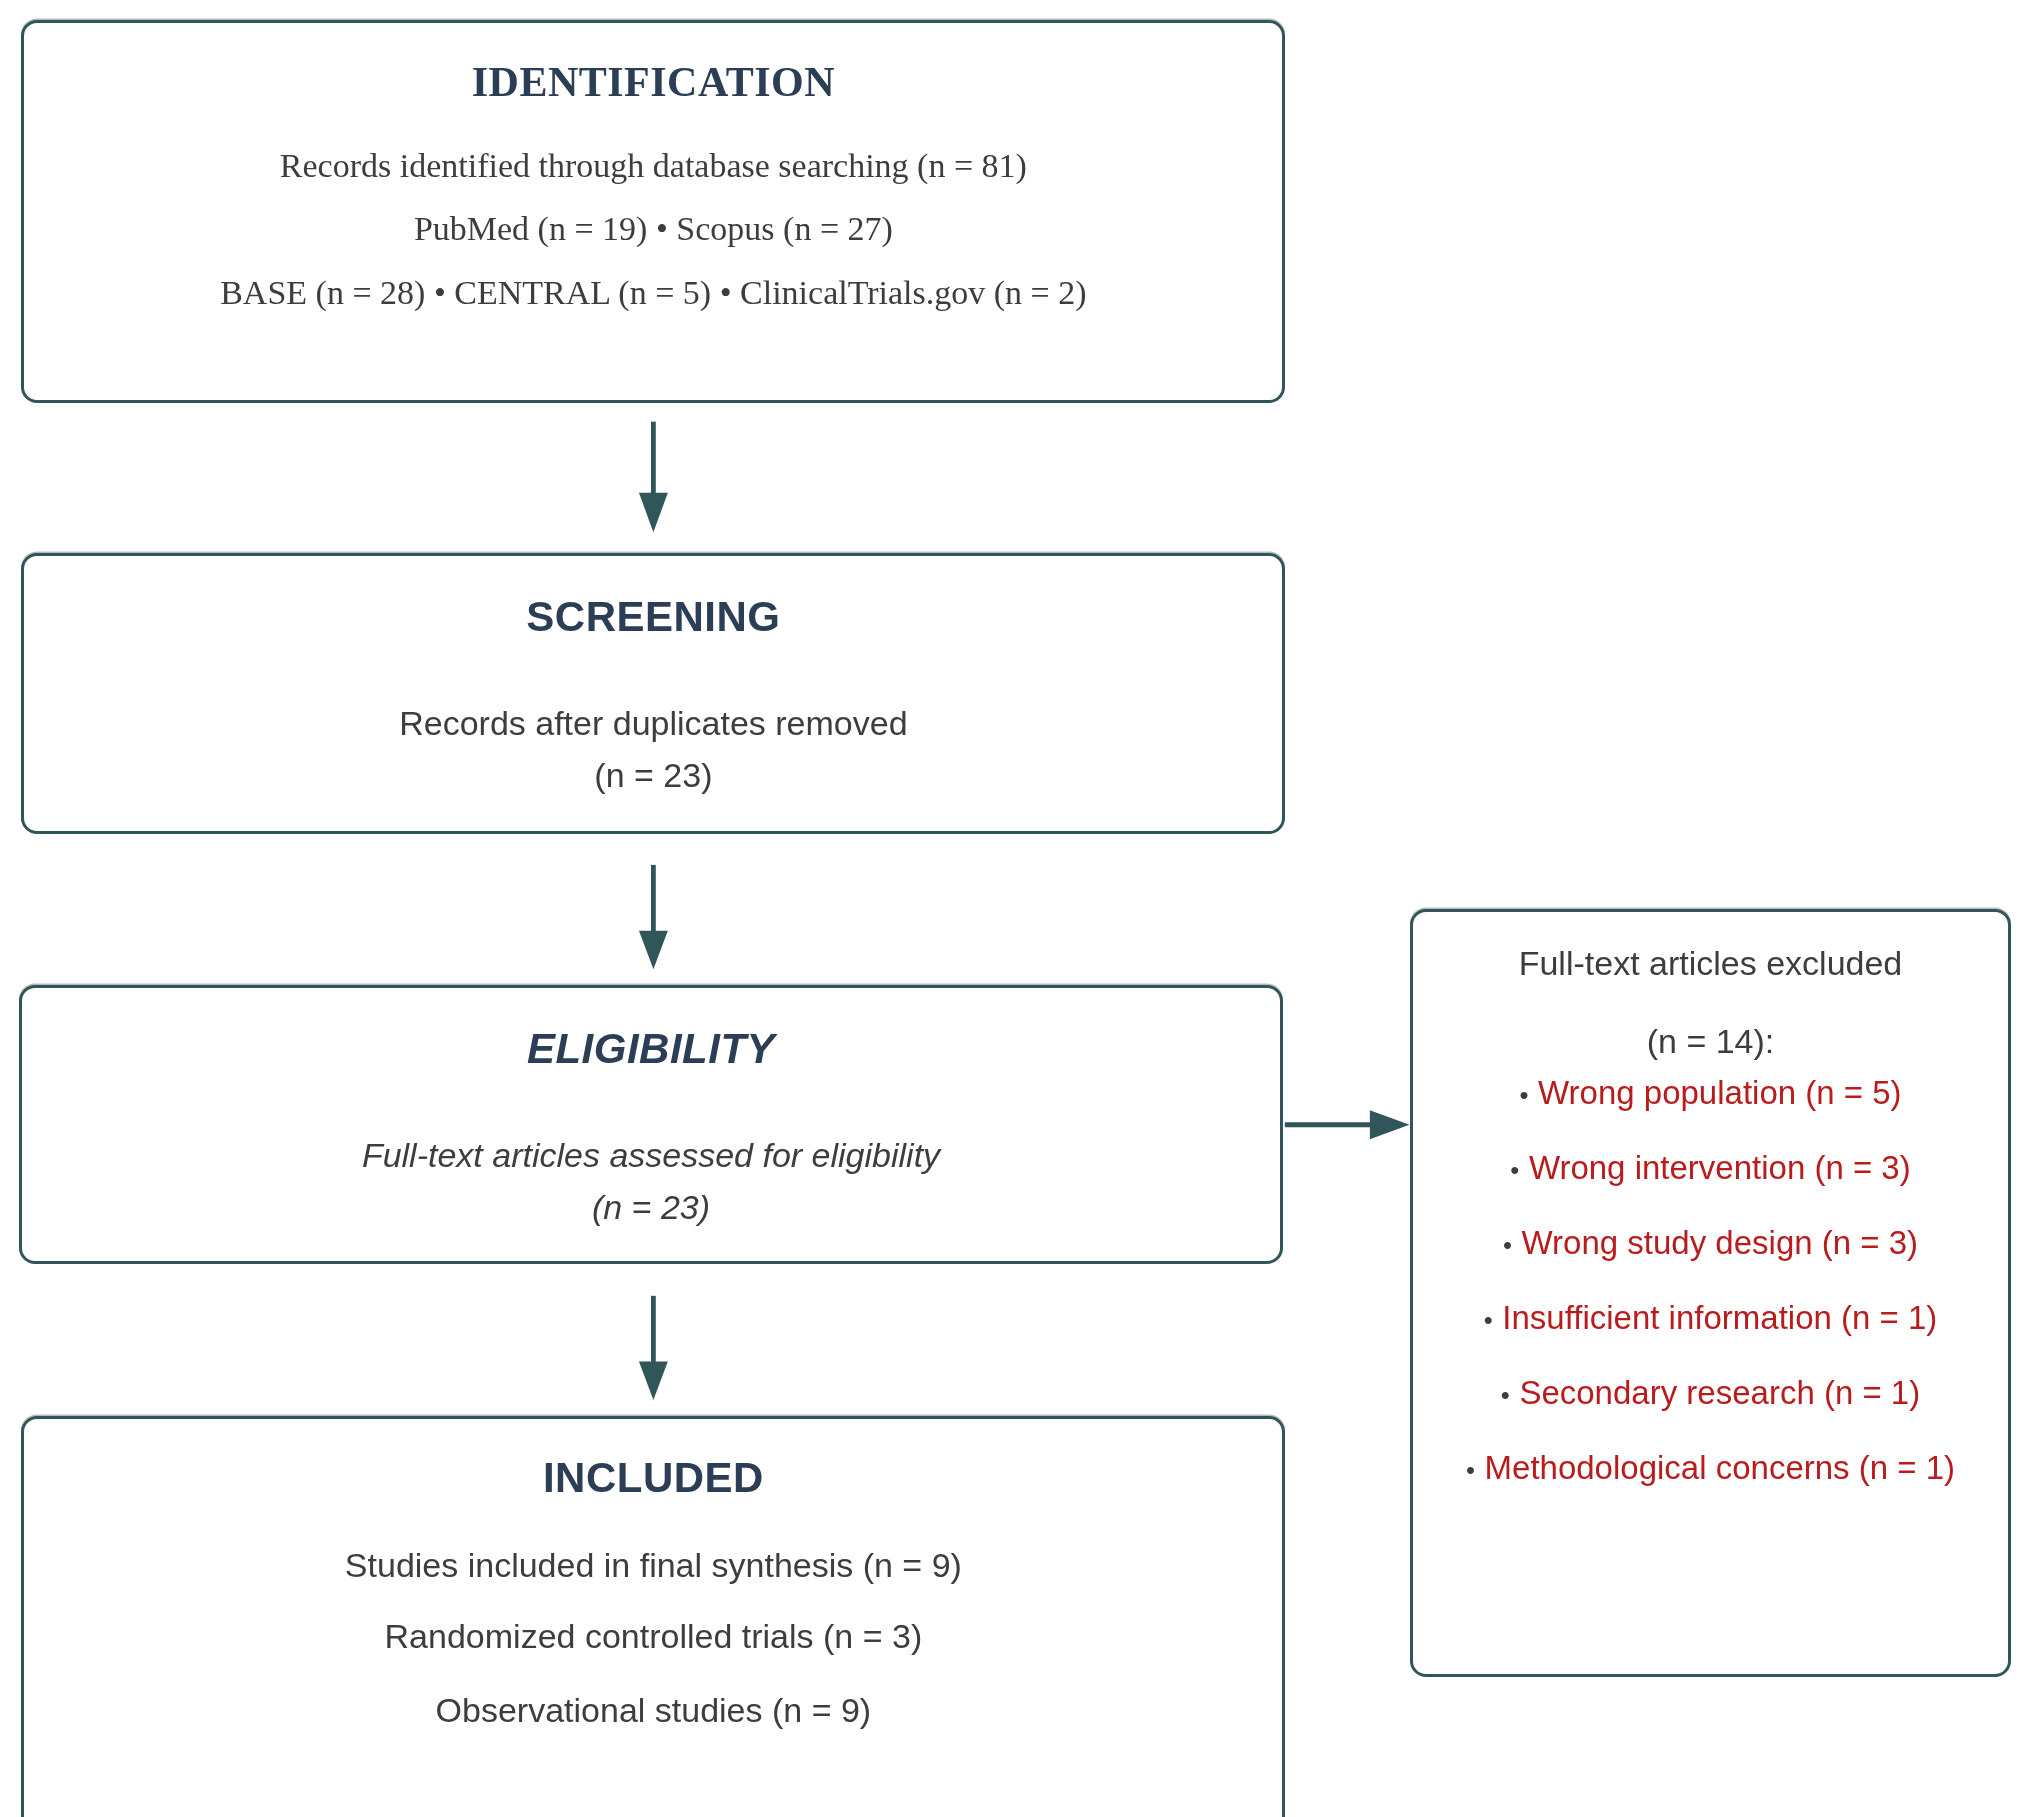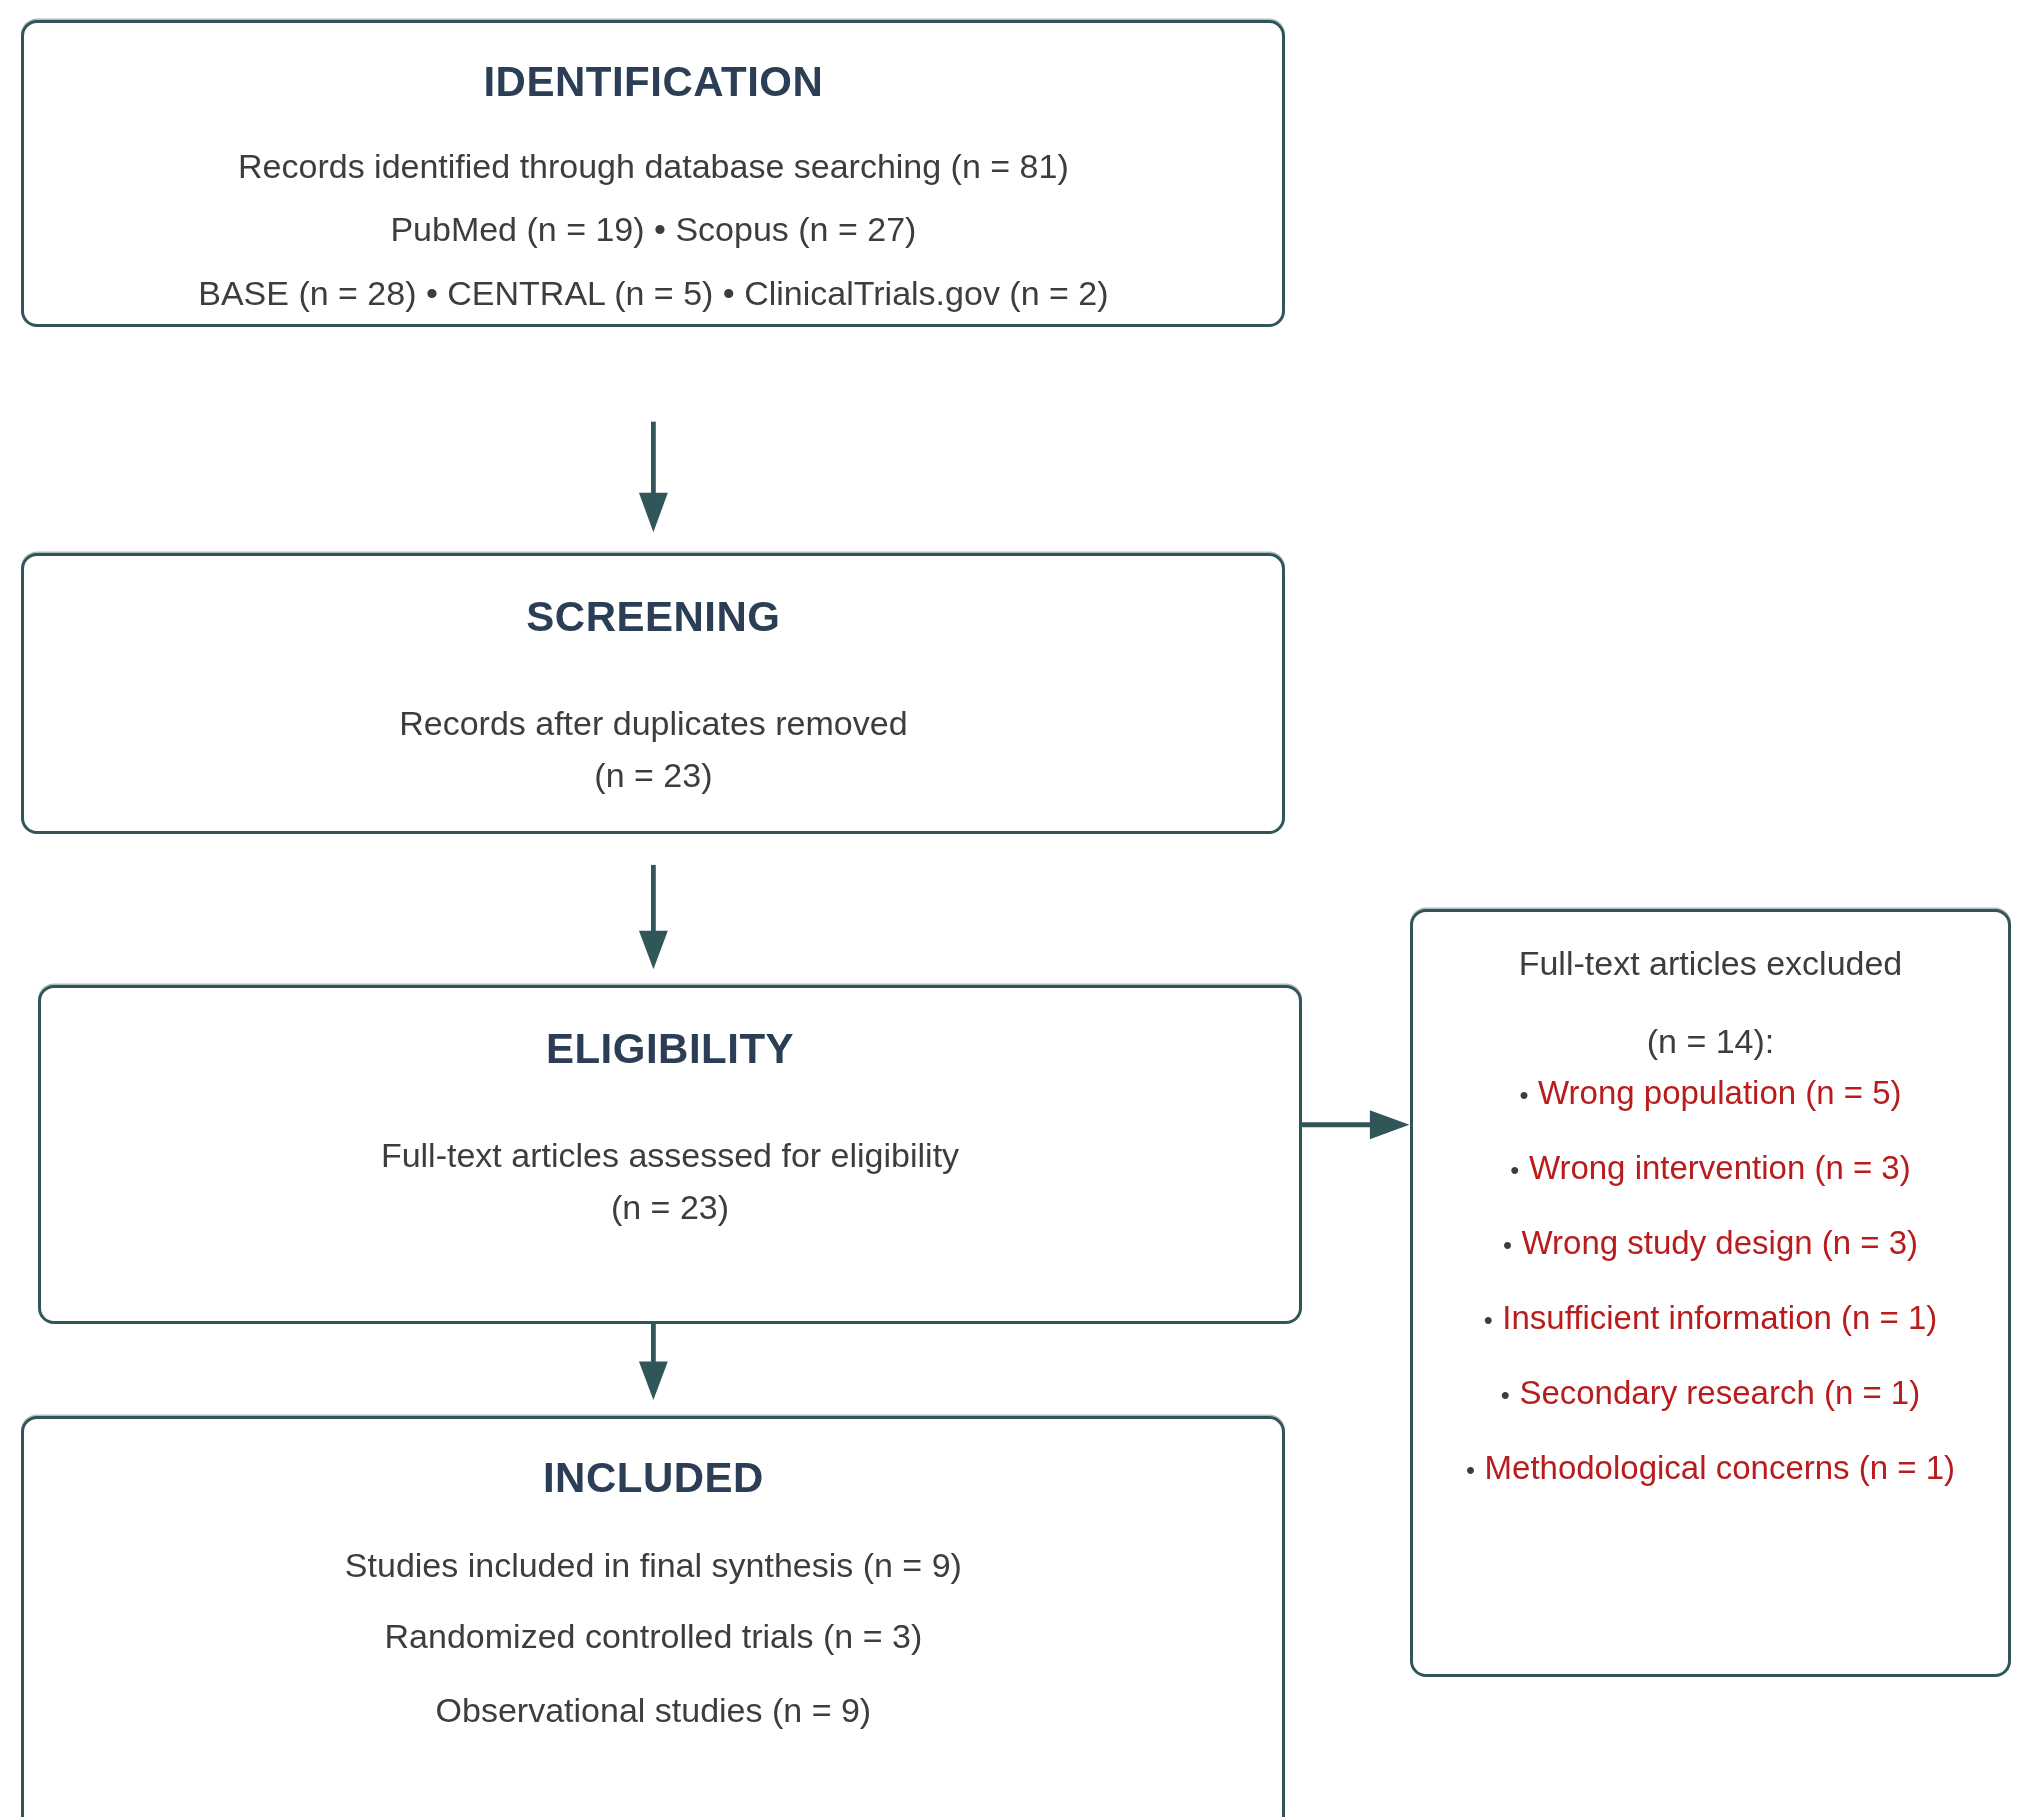--- a/index.html
+++ b/index.html
@@ -17,23 +17,23 @@
 
   
   .flow-box {
     position: absolute;
     box-sizing: border-box;
     border: 3.7px solid #315659;
     border-radius: 16px;
     background: #ffffff;
     box-shadow: 0 -1.6px 0 rgba(35, 62, 64, 0.35);
   }
-  .box-identification { left: 21.4px;   top: 20.3px;   width: 1264px; height: 307px; }
+  .box-identification { left: 21.4px;   top: 20.3px;   width: 1264px; height: 383px; font-family: Liberation Serif, serif; }
   .box-screening      { left: 21.4px;   top: 553px; width: 1264px; height: 281px; }
-  .box-eligibility    { left: 38px;   top: 985px; width: 1264px; height: 339px; }
+  .box-eligibility    { left: 19px;   top: 985px; width: 1264px; height: 279px; font-style: italic; }
   .box-included       { left: 21.4px;   top: 1416px; width: 1264px; height: 462px; }
   .box-excluded       { left: 1410px; top: 909px; width: 601px; height: 768px; }
 
   .stage-title {
     position: absolute;
     left: 0; right: 0;
     text-align: center;
     font-size: 42px;
     font-weight: bold;
     letter-spacing: 0.5px;

